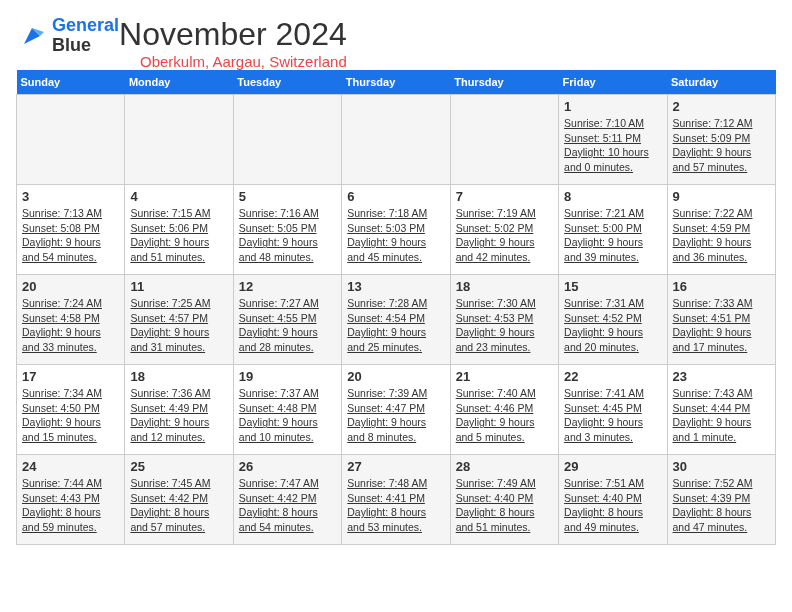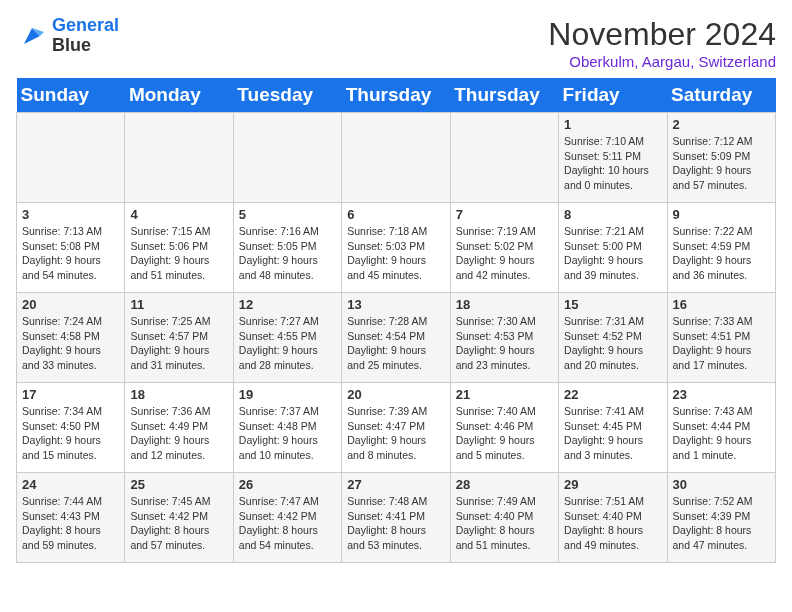--- a/index.html
+++ b/index.html
@@ -5,23 +5,22 @@
     * { box-sizing: border-box; margin: 0; padding: 0; }
     body {
       font-family: Arial, sans-serif;
       background: #fff;
       width: 792px;
       min-height: 612px;
       padding: 16px;
     }
     .header {
       display: flex;
-      justify-content: space-between;
       align-items: flex-start;
-      margin-bottom: 8px;
+      margin-bottom: 0;
     }
     .logo {
       display: flex;
       align-items: center;
       gap: 4px;
     }
     .logo-text {
       font-size: 18px;
       font-weight: bold;
       color: #333;
@@ -37,31 +36,31 @@
     .title-block {
       text-align: right;
     }
     .main-title {
       font-size: 32px;
       font-weight: normal;
       color: #333;
     }
     .subtitle {
       font-size: 15px;
-      color: #6d28d9;
+      color: #ef4444;
     }
     table {
       width: 100%;
       border-collapse: collapse;
       table-layout: fixed;
     }
     thead th {
       background-color: #1a73e8;
       color: #fff;
-      font-size: 19px;
+      font-size: 11px;
       font-weight: bold;
       padding: 6px 4px;
       text-align: left;
     }
     tbody td {
       border: 1px solid #ccc;
       vertical-align: top;
       padding: 4px 5px;
       font-size: 11px;
       color: #333;
@@ -76,20 +75,21 @@
     .day-number {
       font-weight: bold;
       font-size: 13px;
       display: block;
       margin-bottom: 2px;
     }
     .day-info {
       font-size: 10.5px;
       line-height: 1.4;
       color: #333;
+      text-decoration: underline;
     }
     .empty-cell {
       background-color: #f9f9f9;
     }
   </style>
 </head>
 <body>
 
 <div class="header">
   <div class="logo">

